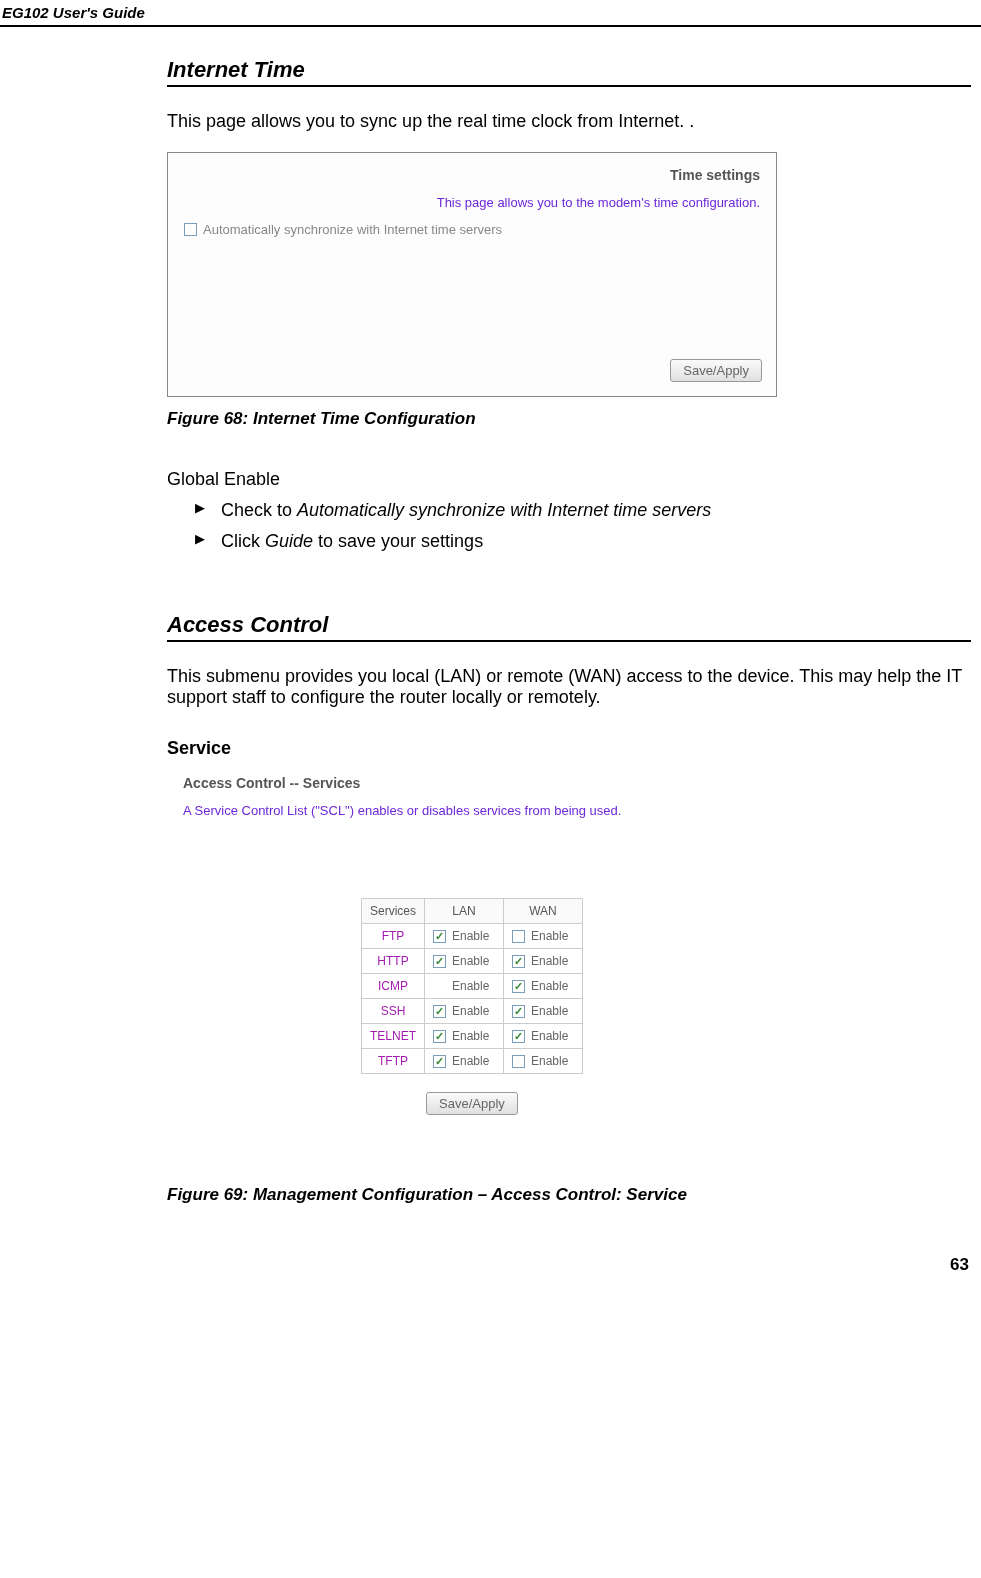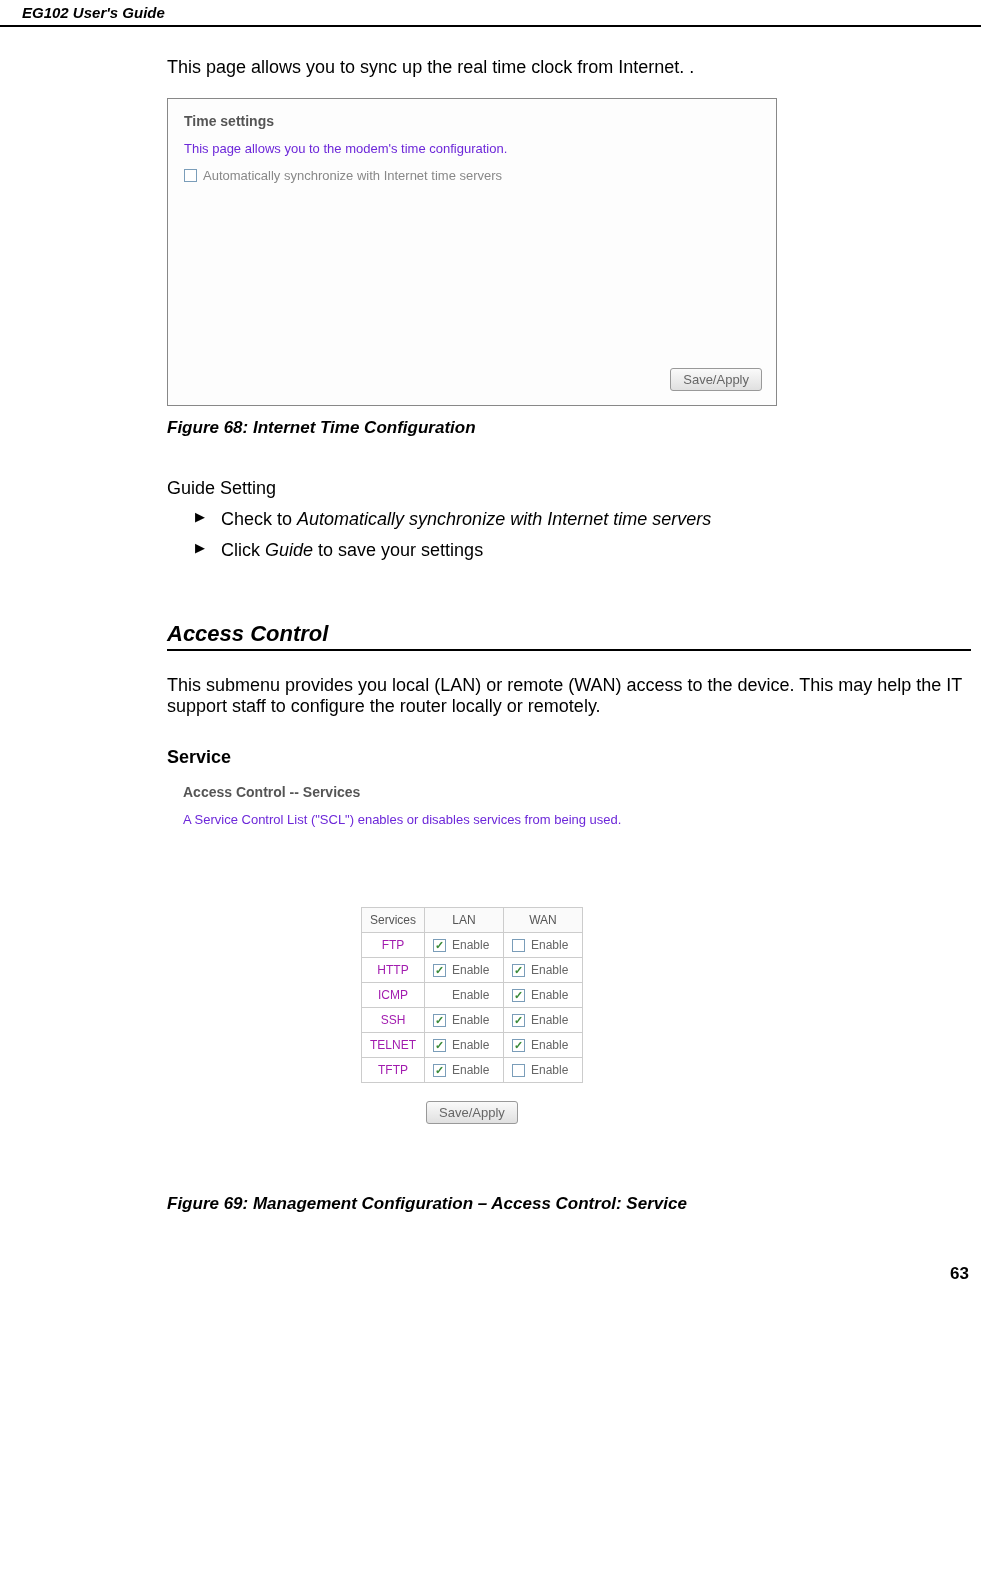--- a/index.html
+++ b/index.html
@@ -9,21 +9,21 @@
     }
     body {
       font-family: Arial, Helvetica, sans-serif;
       font-size: 16px;
       background: #fff;
       color: #000;
       width: 981px;
       padding: 0;
     }
     .header {
-      padding: 4px 22px;
+      padding: 4px 2px;
       border-bottom: 2px solid #000;
       font-style: italic;
       font-weight: bold;
       font-size: 15px;
     }
     .content {
       padding: 30px 10px 10px 167px;
     }
     .section-title {
       font-weight: bold;
@@ -72,22 +72,23 @@
       justify-content: center;
       font-size: 11px;
       color: #3a8a3a;
       background: #fff;
     }
     .checkbox.checked::before {
       content: "✓";
       font-weight: bold;
     }
     .ss1 {
-      height: 308px;
+      height: 245px;
       width: 610px;
+      text-align: right;
     }
     .save-btn {
       position: absolute;
       bottom: 14px;
       right: 14px;
       border: 1px solid #999;
       background: linear-gradient(#fafafa, #e0e0e0);
       color: #666;
       font-size: 13px;
       padding: 3px 12px;
@@ -179,35 +180,36 @@
   </style>
 </head>
 <body>
 
 <div class="header">
   <span>EG102 User's Guide</span>
 </div>
 
 <div class="content">
 
+  <div class="section-title">Internet Time</div>
   <p class="body-text">This page allows you to sync up the real time clock from Internet. .</p>
 
   <div class="screenshot-box ss1">
     <div class="ss-title">Time settings</div>
     <div class="ss-text">This page allows you to the modem's time configuration.</div>
     <div class="ss-checkbox-row">
       <span class="checkbox"></span>
       <span>Automatically synchronize with Internet time servers</span>
     </div>
     <div class="save-btn">Save/Apply</div>
   </div>
 
   <div class="figure-caption">Figure 68: Internet Time Configuration</div>
 
-  <p class="subheading">Guide Setting</p>
+  <p class="subheading">Global Enable</p>
 
   <div class="bullet-list">
     <div class="bullet-item">
       <span class="bullet-marker">▶</span>
       <span>
         <span>Check to </span><span class="italic">Automatically synchronize with Internet time servers</span><span></span>
       </span>
     </div>
     <div class="bullet-item">
       <span class="bullet-marker">▶</span>

